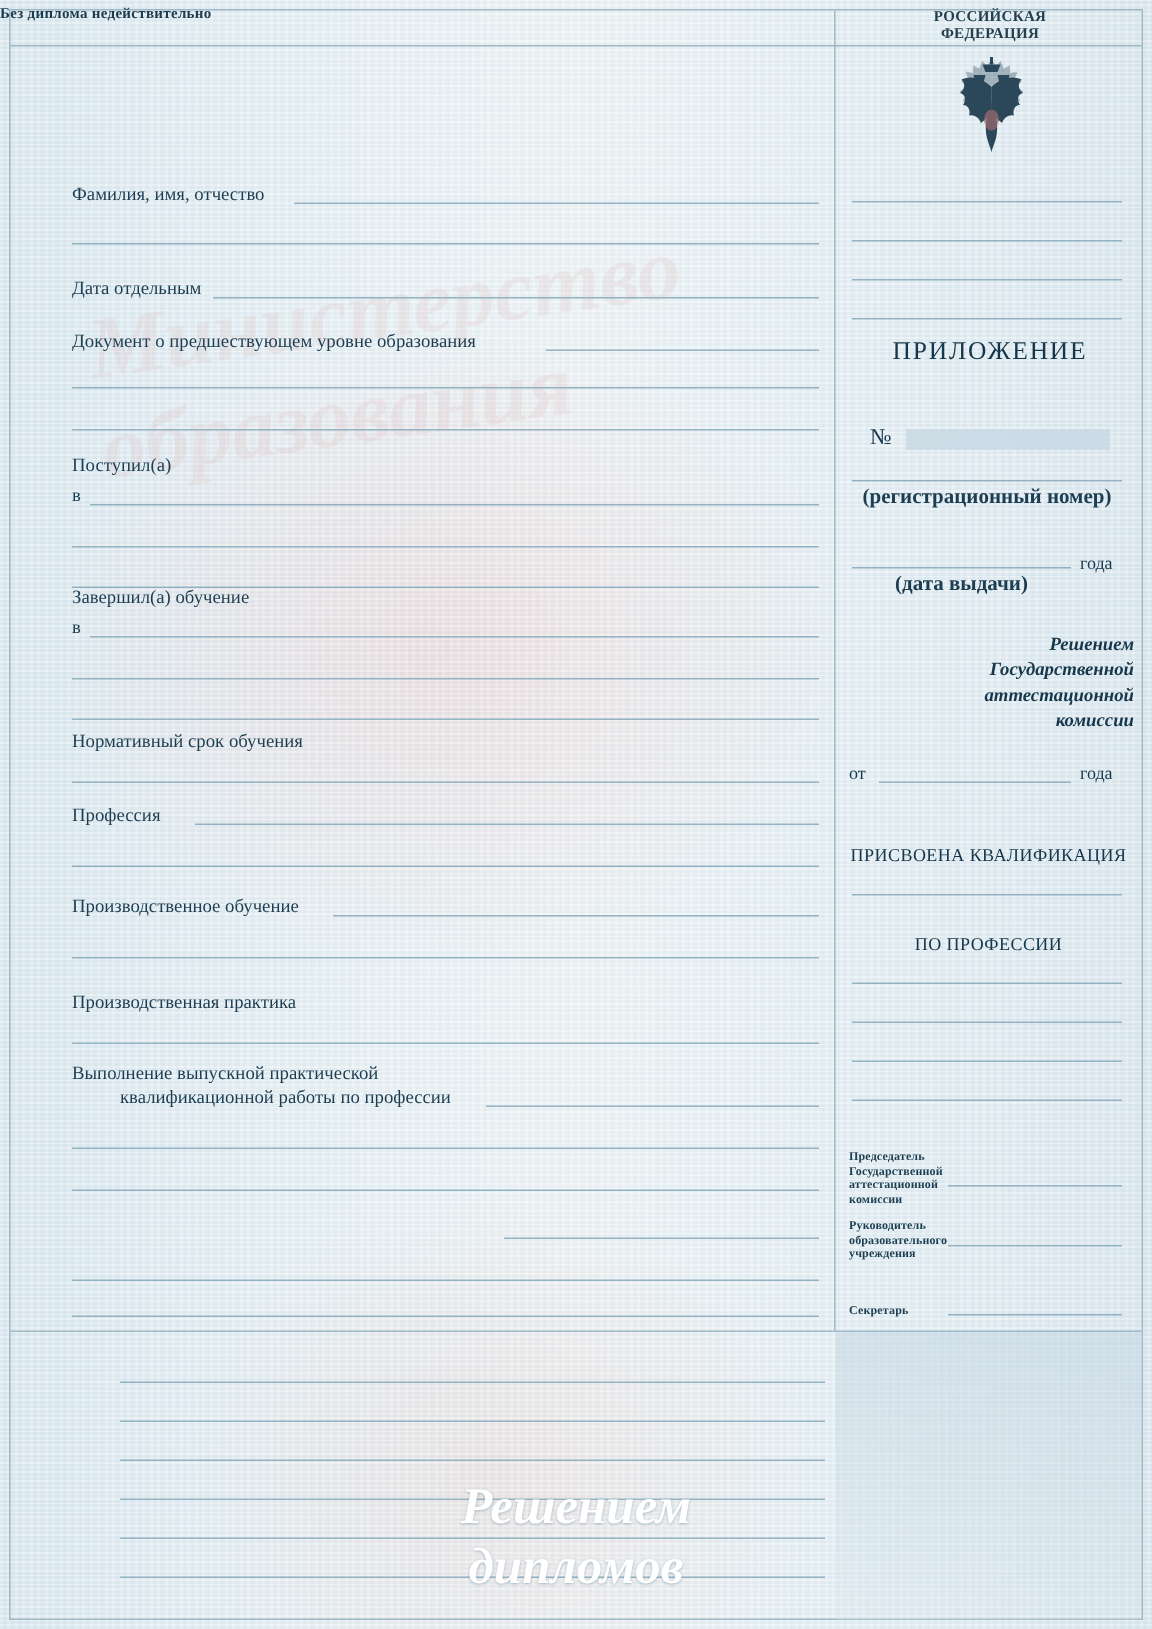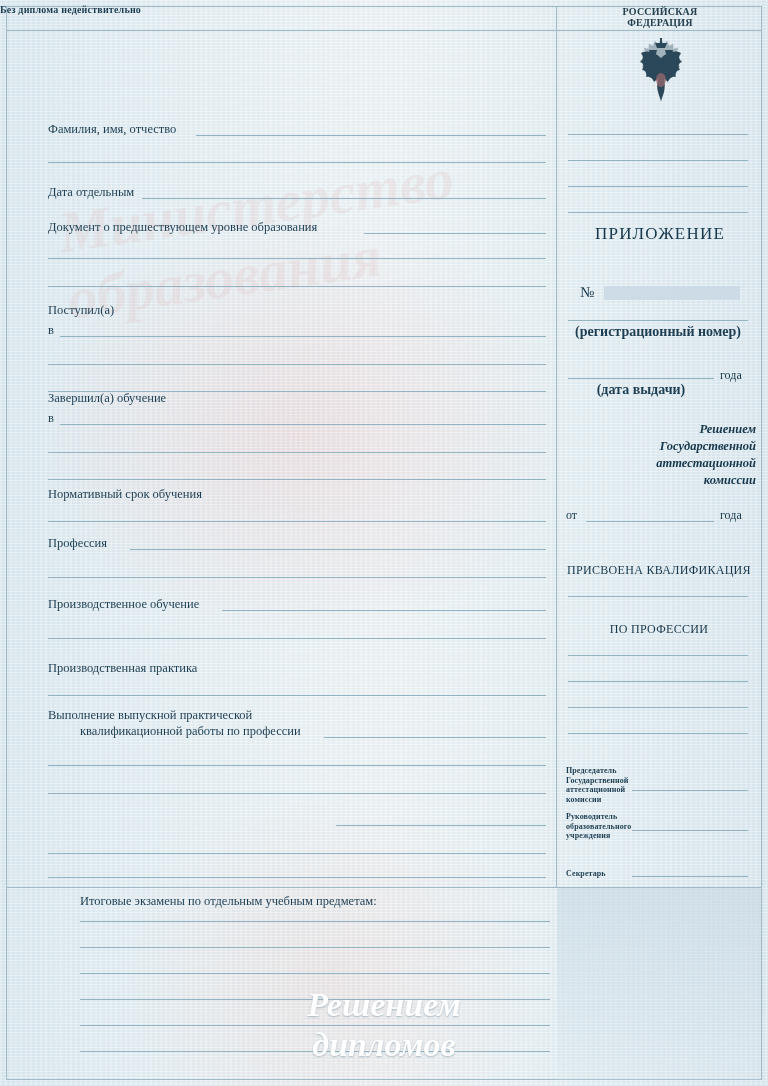--- a/index.html
+++ b/index.html
@@ -383,21 +383,20 @@
     <div>образовательного</div>
     <div>учреждения</div>
   </div>
   <div class="sig-line" style="left:632px; top:830px; width:116px;"></div>
 
   <div class="sig" style="left:566px; top:869px;">
     <div>Секретарь</div>
   </div>
   <div class="sig-line" style="left:632px; top:876px; width:116px;"></div>
 
-  <div class="bottom-title">Итоговые экзамены по отдельным учебным предметам:</div>
   <div class="line" style="left:80px; top:921px; width:470px;"></div>
   <div class="line" style="left:80px; top:947px; width:470px;"></div>
   <div class="line" style="left:80px; top:973px; width:470px;"></div>
   <div class="line" style="left:80px; top:999px; width:470px;"></div>
   <div class="line" style="left:80px; top:1025px; width:470px;"></div>
   <div class="line" style="left:80px; top:1051px; width:470px;"></div>
 
   <div class="wm">
     <div>Решением</div>
     <div>дипломов</div>

